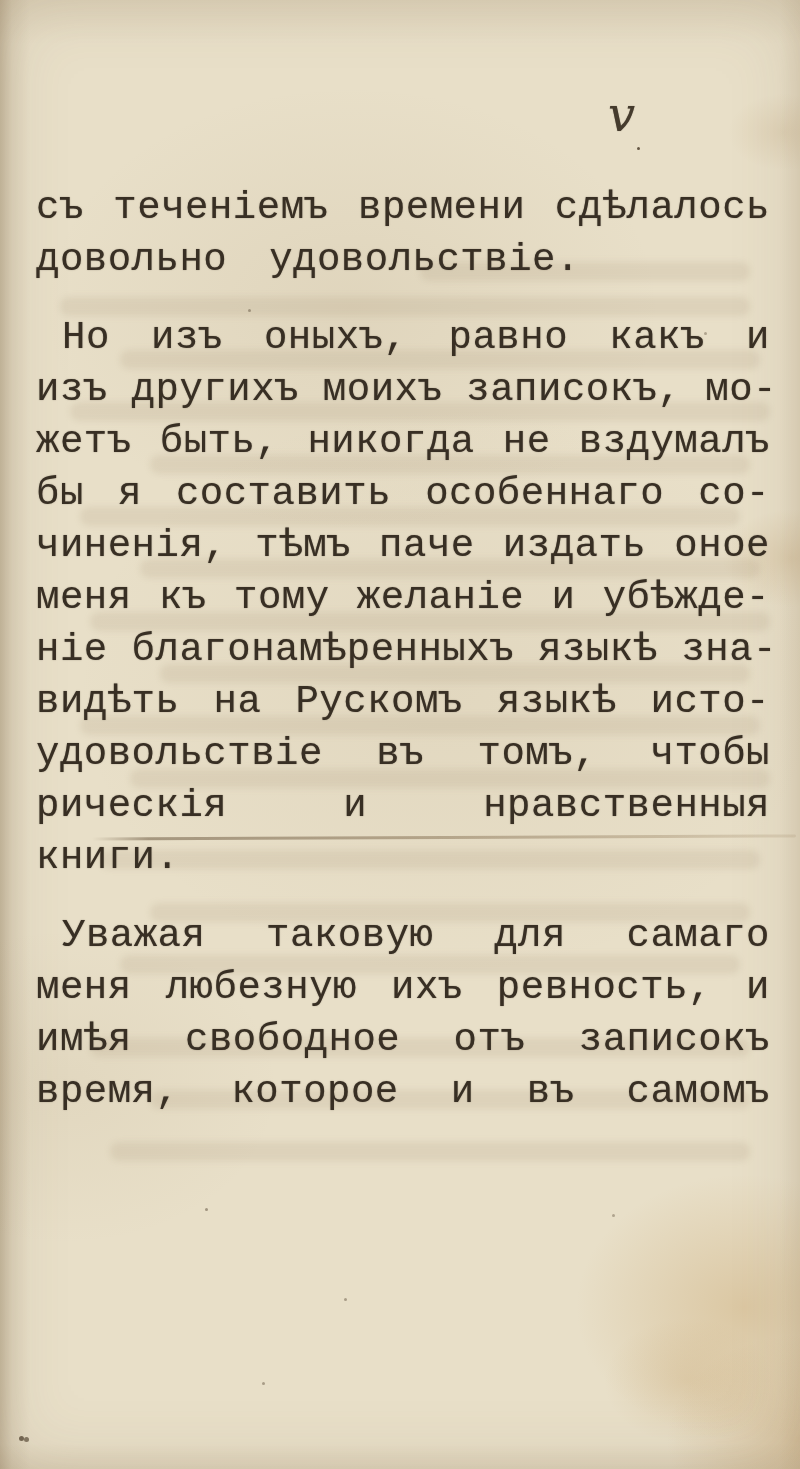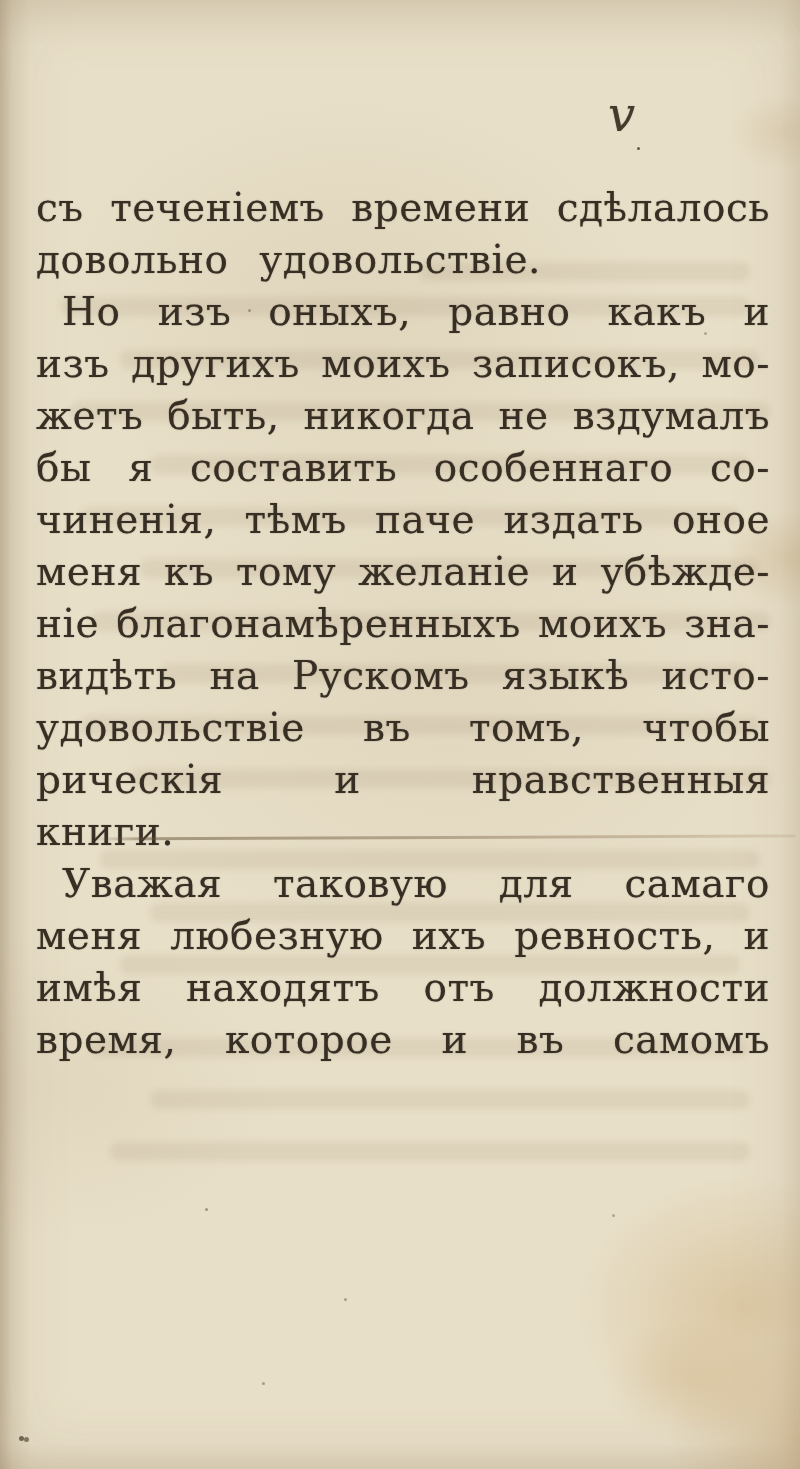--- a/index.html
+++ b/index.html
@@ -54,22 +54,22 @@
     top: 182px;
     left: 36px;
     width: 734px;
     z-index: 3;
     color: var(--ink);
     font-size: 39px;
     line-height: 52px;
     letter-spacing: 0.5px;
     text-shadow: 0 0 1.2px rgba(56,47,36,0.55);
   }
-  .paragraph { margin: 0; }
-  .paragraph + .paragraph { }
+  .paragraph { margin: 0; font-family: Liberation Mono, monospace; }
+  .paragraph + .paragraph { margin-top: 26px; }
   .line {
     text-align: justify;
     text-align-last: justify;
     white-space: nowrap;
   }
   .line.first { padding-left: 26px; }
   .line.last  { text-align-last: left; word-spacing: 18px; white-space: normal; }
 
   
   .ghosts { position: absolute; inset: 0; z-index: 1; pointer-events: none; }
@@ -145,28 +145,28 @@
       <div class="line">съ теченіемъ времени сдѣлалось</div>
       <div class="line last">довольно удовольствіе.</div>
     </div>
     <div class="paragraph">
       <div class="line first">Но изъ оныхъ, равно какъ и</div>
       <div class="line">изъ другихъ моихъ записокъ, мо-</div>
       <div class="line">жетъ быть, никогда не вздумалъ</div>
       <div class="line">бы я составить особеннаго со-</div>
       <div class="line">чиненія, тѣмъ паче издать оное</div>
       <div class="line">меня къ тому желаніе и убѣжде-</div>
-      <div class="line">ніе благонамѣренныхъ моихъ зна-</div>
+      <div class="line">ніе благонамѣренныхъ языкѣ зна-</div>
       <div class="line">видѣть на Рускомъ языкѣ исто-</div>
       <div class="line">удовольствіе въ томъ, чтобы</div>
       <div class="line last">рическія и нравственныя книги.</div>
     </div>
     <div class="paragraph">
       <div class="line first">Уважая таковую для самаго</div>
       <div class="line">меня любезную ихъ ревность, и</div>
-      <div class="line">имѣя находятъ отъ должности</div>
+      <div class="line">имѣя свободное отъ записокъ</div>
       <div class="line">время, которое и въ самомъ</div>
     </div>
   </div>
 
 <div class="crease-line"></div>
 <div class="specks"></div>
 <div class="vignette"></div>
 
 </body></html>

